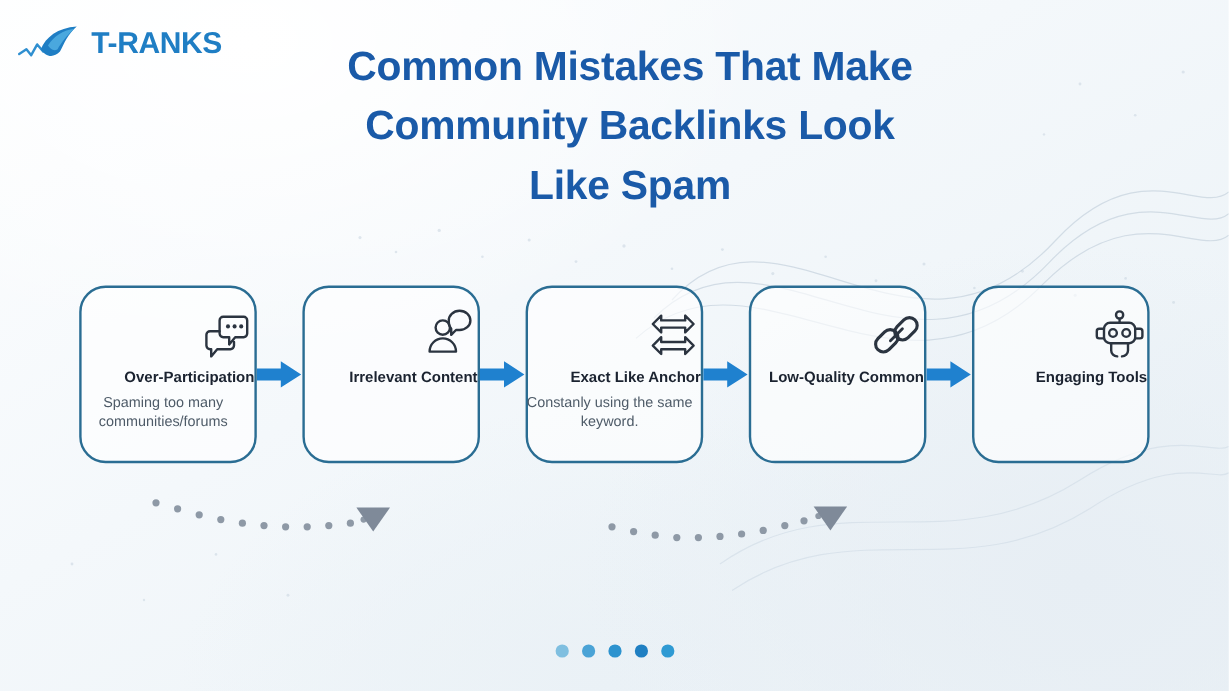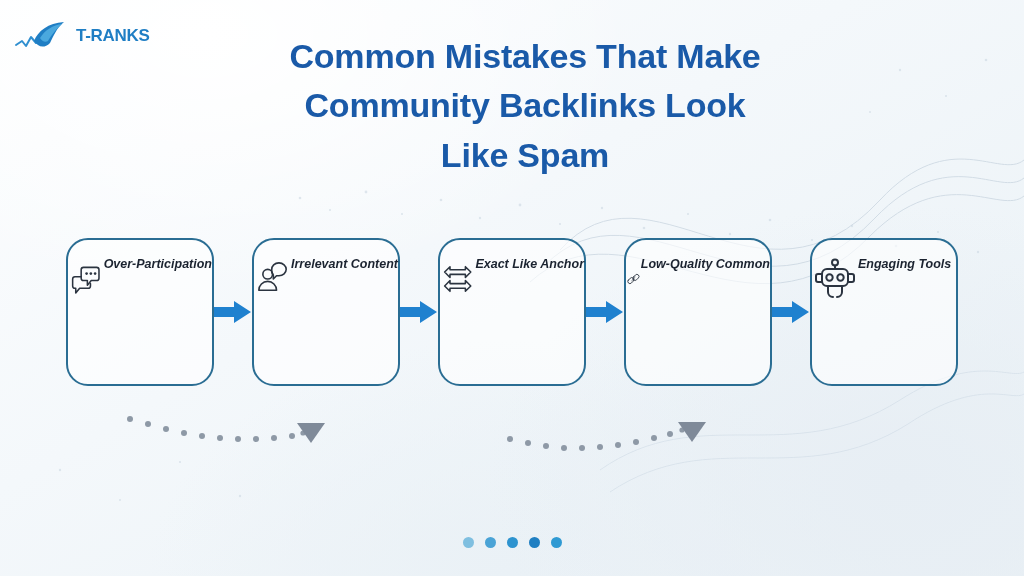--- a/index.html
+++ b/index.html
@@ -42,21 +42,21 @@
     align-items: center;
     gap: 4px;
     height: 40px;
   }
   .logo-mark {
     width: 58px;
     height: 34px;
     display: block;
   }
   .logo-text {
-    font-size: 17px;
+    font-size: 25px;
     font-weight: bold;
     color: #1f7ec4;
     letter-spacing: -0.3px;
     white-space: nowrap;
   }
 
   
   .title {
     position: absolute;
     left: 190px;
@@ -85,24 +85,23 @@
   .card {
     position: relative;
     width: 148px;
     height: 148px;
     flex: 0 0 148px;
     box-sizing: border-box;
     border: 2px solid #2a6d93;
     border-radius: 22px;
     background: rgba(255,255,255,0.62);
     display: flex;
-    flex-direction: row;
-    align-items: flex-start;
+    flex-direction: column;
+    align-items: flex-end;
     padding-top: 16px;
-    font-style: italic;
   }
 
   .card-icon {
     width: 46px;
     height: 46px;
     display: block;
     margin-bottom: 4px;
   }
   .card-icon svg { display:block; width:100%; height:100%; }
 
@@ -233,20 +232,21 @@
             <path d="M17,20 h-8 a3,3 0 0 0 -3,3 v9 a3,3 0 0 0 3,3 h1 v6 l5,-6 h11 a3,3 0 0 0 3,-3 v-3"></path>
           </g>
           <g fill="#2b3440">
             <circle cx="24" cy="16" r="1.7"></circle>
               <circle cx="29.5" cy="16" r="1.7"></circle>
               <circle cx="35" cy="16" r="1.7"></circle>
           </g>
         </svg>
       </span>
       <div class="card-title">Over-Participation</div>
+      <div class="card-desc">Spaming too many communities/forums</div>
     </div>
 
     <div class="connector">
       <svg class="arrow-svg" viewBox="0 0 38 26">
         <path d="M0,8 L20,8 L20,2 L37,13 L20,24 L20,18 L0,18 Z" fill="#1f81cf"></path>
       </svg>
     </div>
 
     <div class="card">
       <span class="card-icon">
@@ -270,20 +270,21 @@
     <div class="card">
       <span class="card-icon">
         <svg viewBox="0 0 46 46">
           <g fill="none" stroke="#2b3440" stroke-width="2" stroke-linejoin="round" stroke-linecap="round">
             <path d="M13,7 L6,14 L13,21 L13,17 L33,17 L33,21 L40,14 L33,7 L33,11 L13,11 Z"></path>
             <path d="M13,25 L6,32 L13,39 L13,35 L33,35 L33,39 L40,32 L33,25 L33,29 L13,29 Z"></path>
           </g>
         </svg>
       </span>
       <div class="card-title">Exact Like Anchor</div>
+      <div class="card-desc">Constanly using the same keyword.</div>
     </div>
 
     <div class="connector">
       <svg class="arrow-svg" viewBox="0 0 38 26">
         <path d="M0,8 L20,8 L20,2 L37,13 L20,24 L20,18 L0,18 Z" fill="#1f81cf"></path>
       </svg>
     </div>
 
     <div class="card">
       <span class="card-icon">

